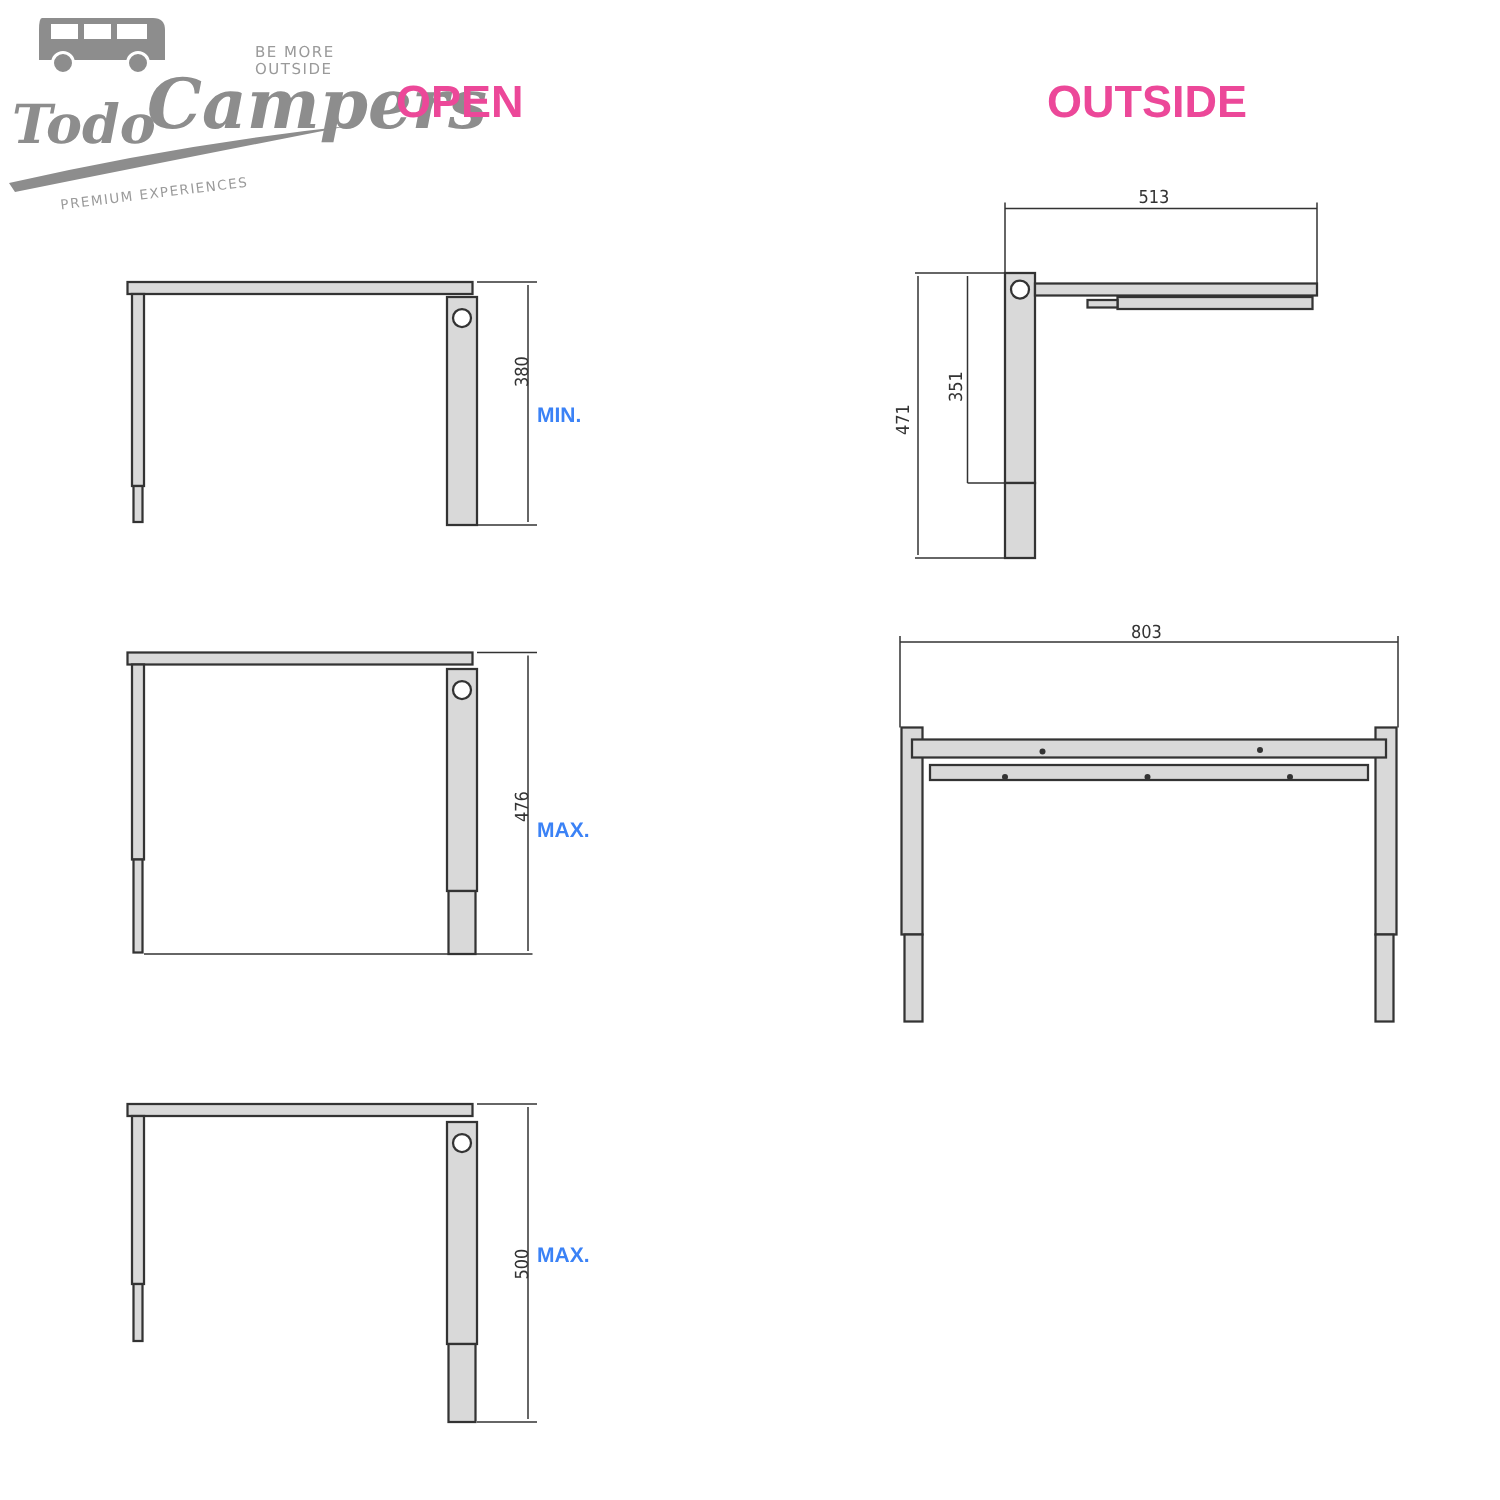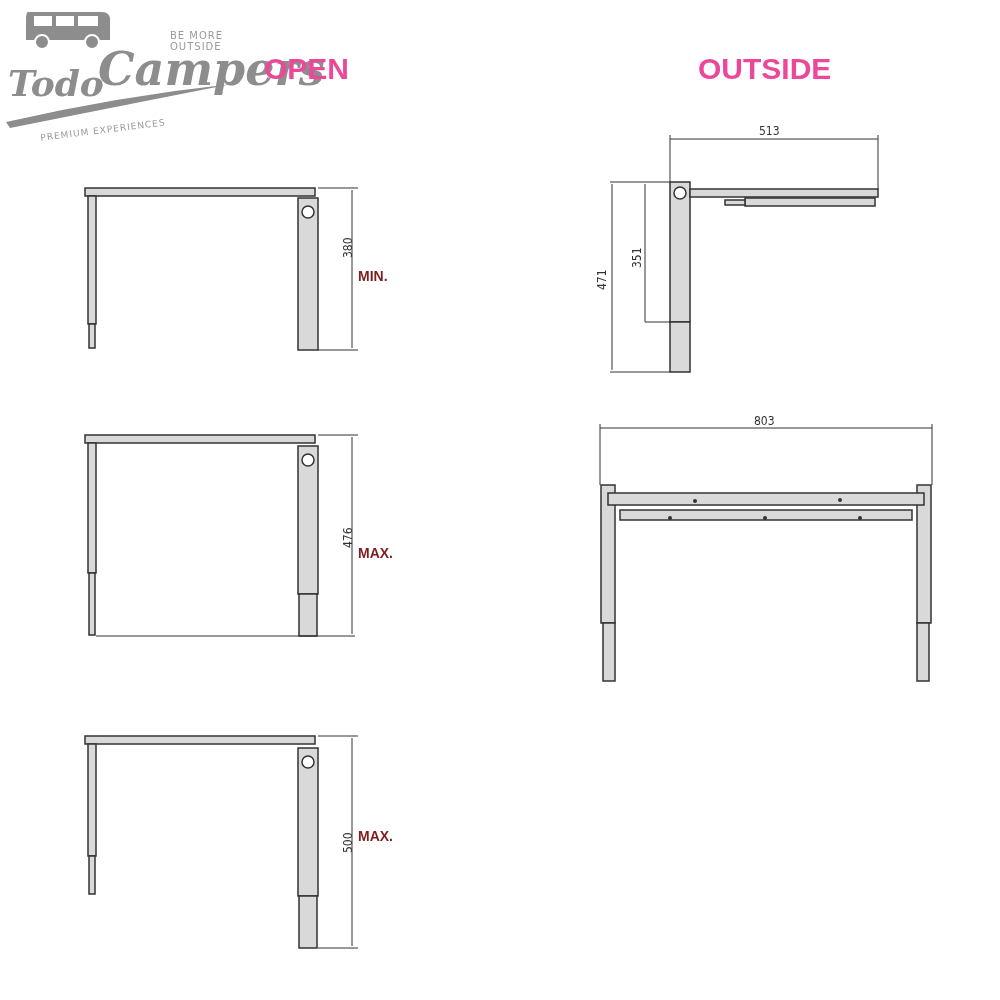--- a/index.html
+++ b/index.html
@@ -1,19 +1,19 @@
 <!DOCTYPE html>
 <html><head>
 <meta charset="utf-8">
 <style>
   html, body { margin:0; padding:0; background:#ffffff; }
   body { width:1000px; height:1000px; position:relative; overflow:hidden; font-family:"Liberation Sans", sans-serif; }
   .abs { position:absolute; }
   .title { position:absolute; font-family:"Liberation Sans", sans-serif; font-weight:bold; font-size:30px; color:#ec4899; }
-  .tag { position:absolute; font-family:"Liberation Sans", sans-serif; font-weight:bold; font-size:14px; color:#7f1d1d; }
+  .tag { position:absolute; font-family:"Liberation Sans", sans-serif; font-weight:bold; font-size:14px; color:#3b82f6; }
   .logo-main { position:absolute; font-family:"DejaVu Serif", serif; font-style:italic; font-weight:bold; color:#8d8d8d; }
   .logo-small { position:absolute; font-family:"DejaVu Sans", sans-serif; font-size:10px; color:#9a9a9a; letter-spacing:1px; }
   svg text { font-family:"DejaVu Sans Condensed","DejaVu Sans", sans-serif; }
 </style>
 </head>
 <body>
 
 <div class="abs" style="left:0;top:0;width:250px;height:150px;">
   <svg class="abs" style="left:22px;top:8px;" width="92" height="44" viewBox="0 0 92 44">
     <path d="M6 4 H80 Q88 4 88 12 V32 H4 V12 Q4 4 6 4 Z" fill="#8d8d8d"></path>

